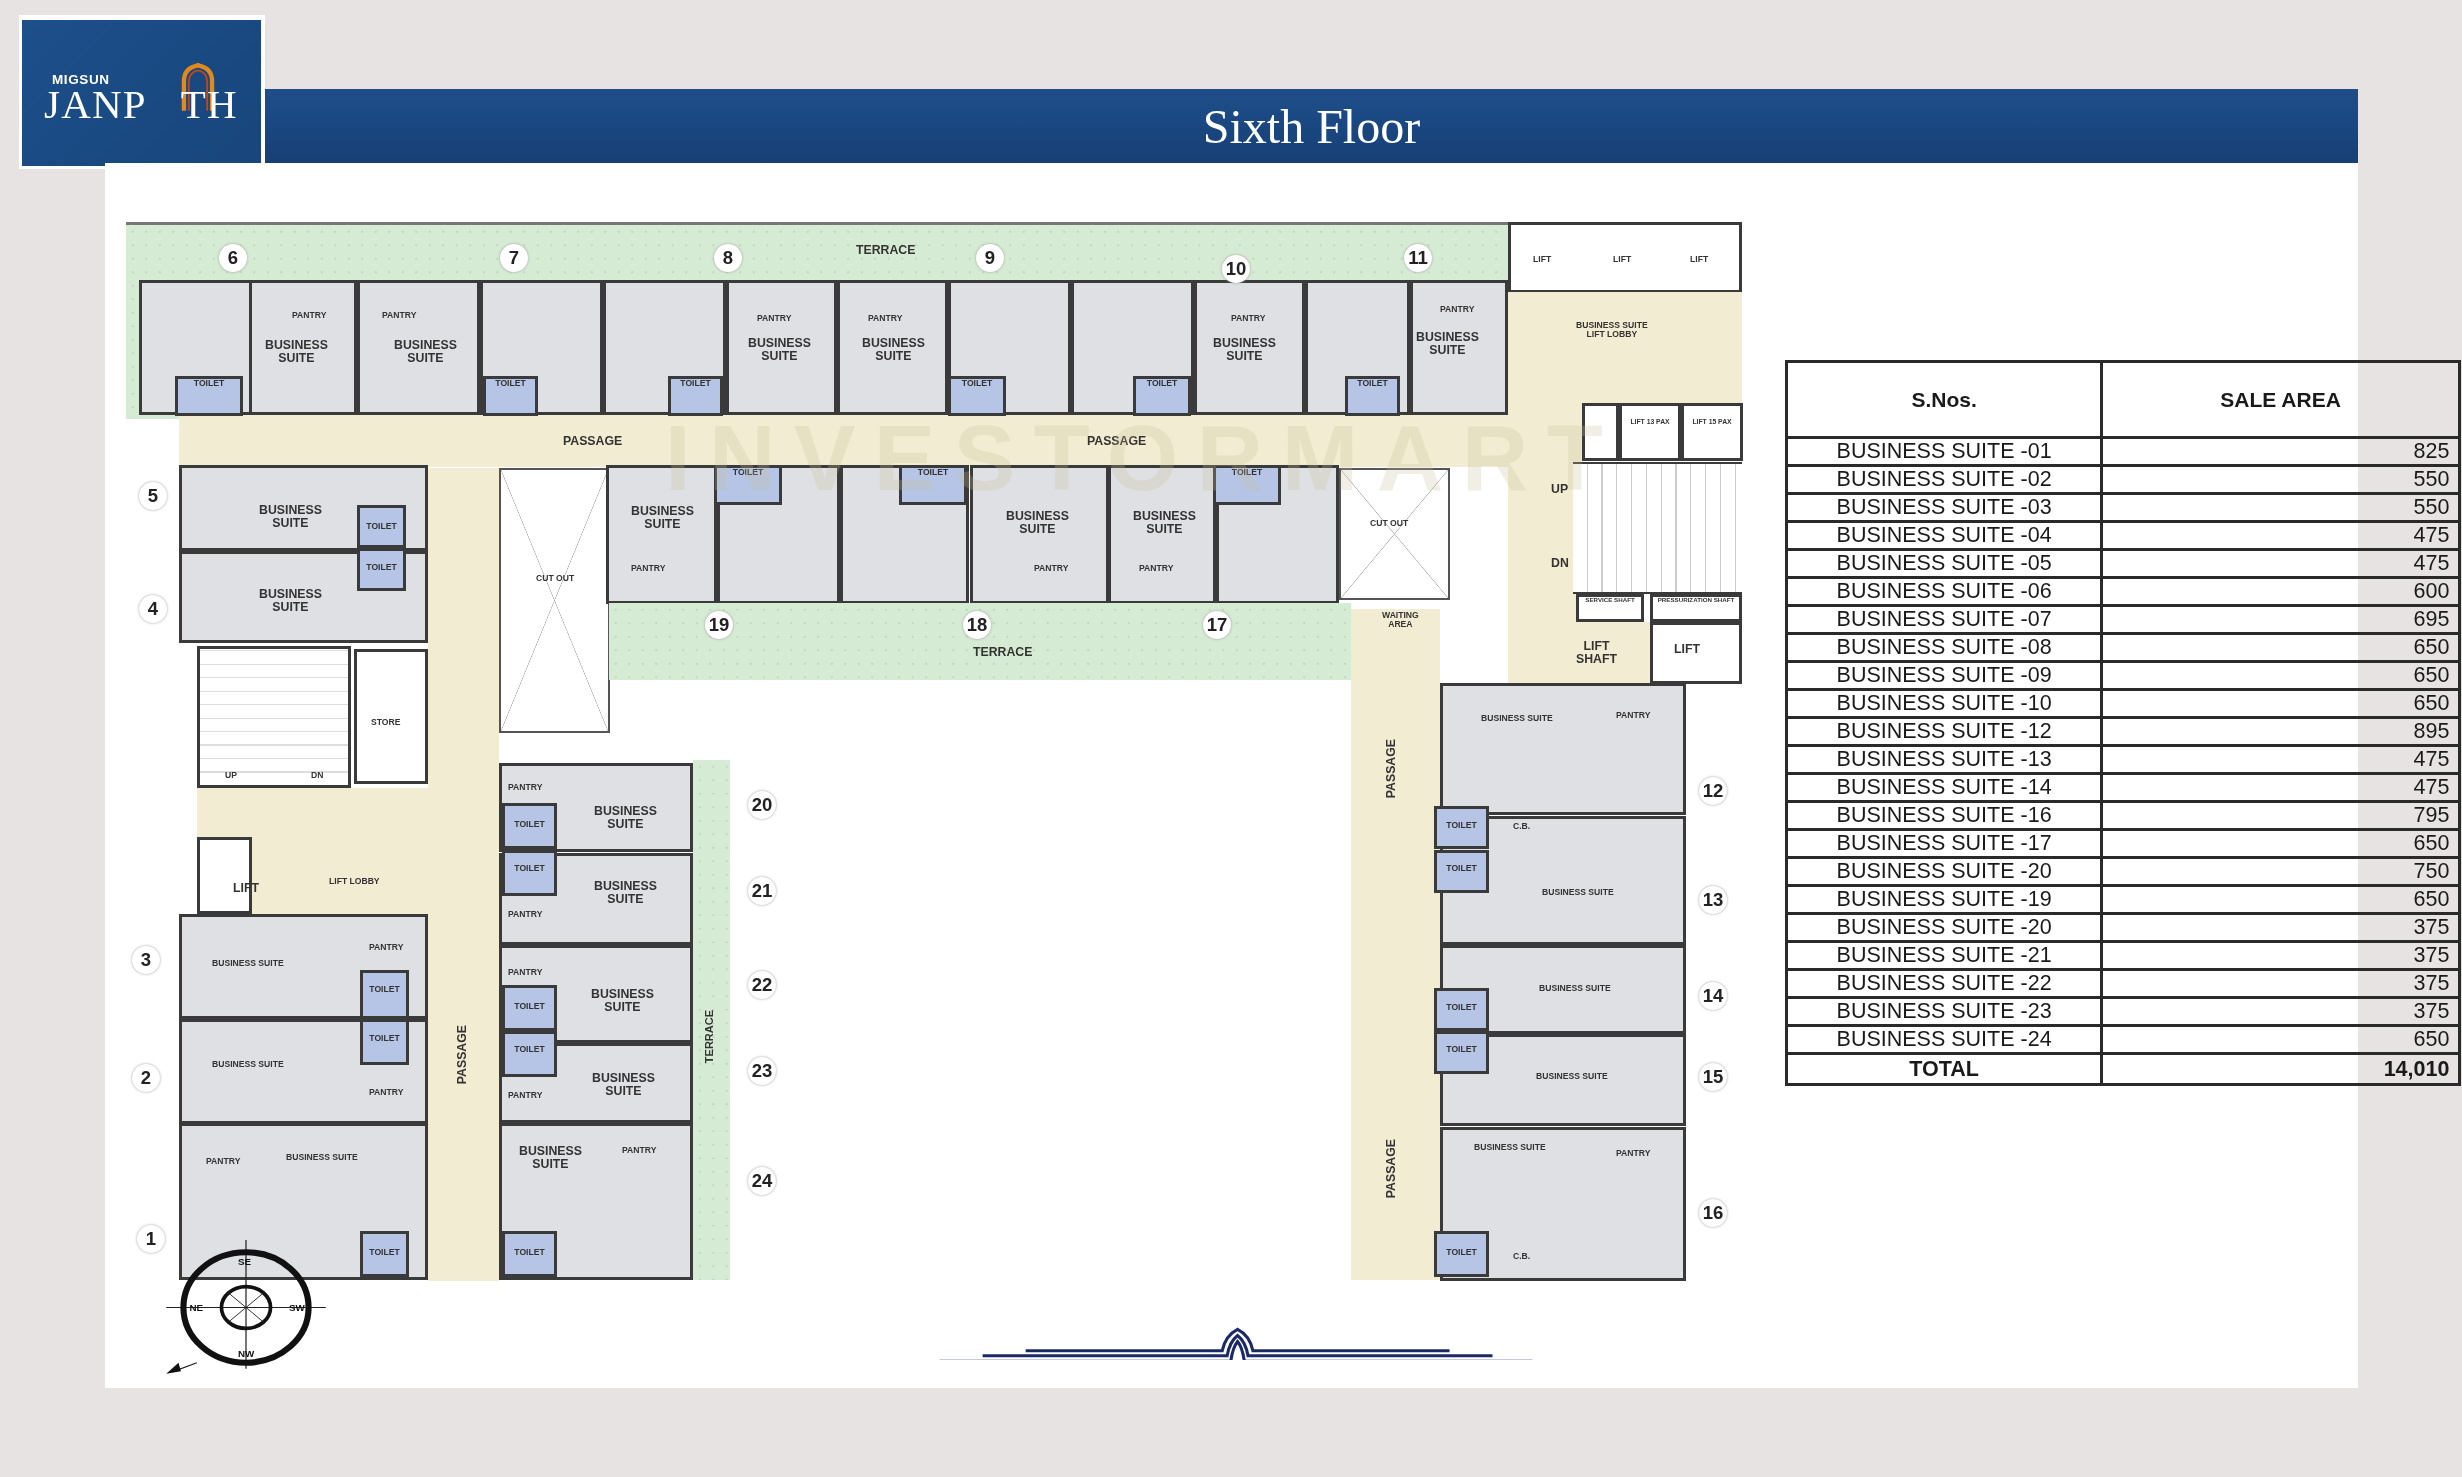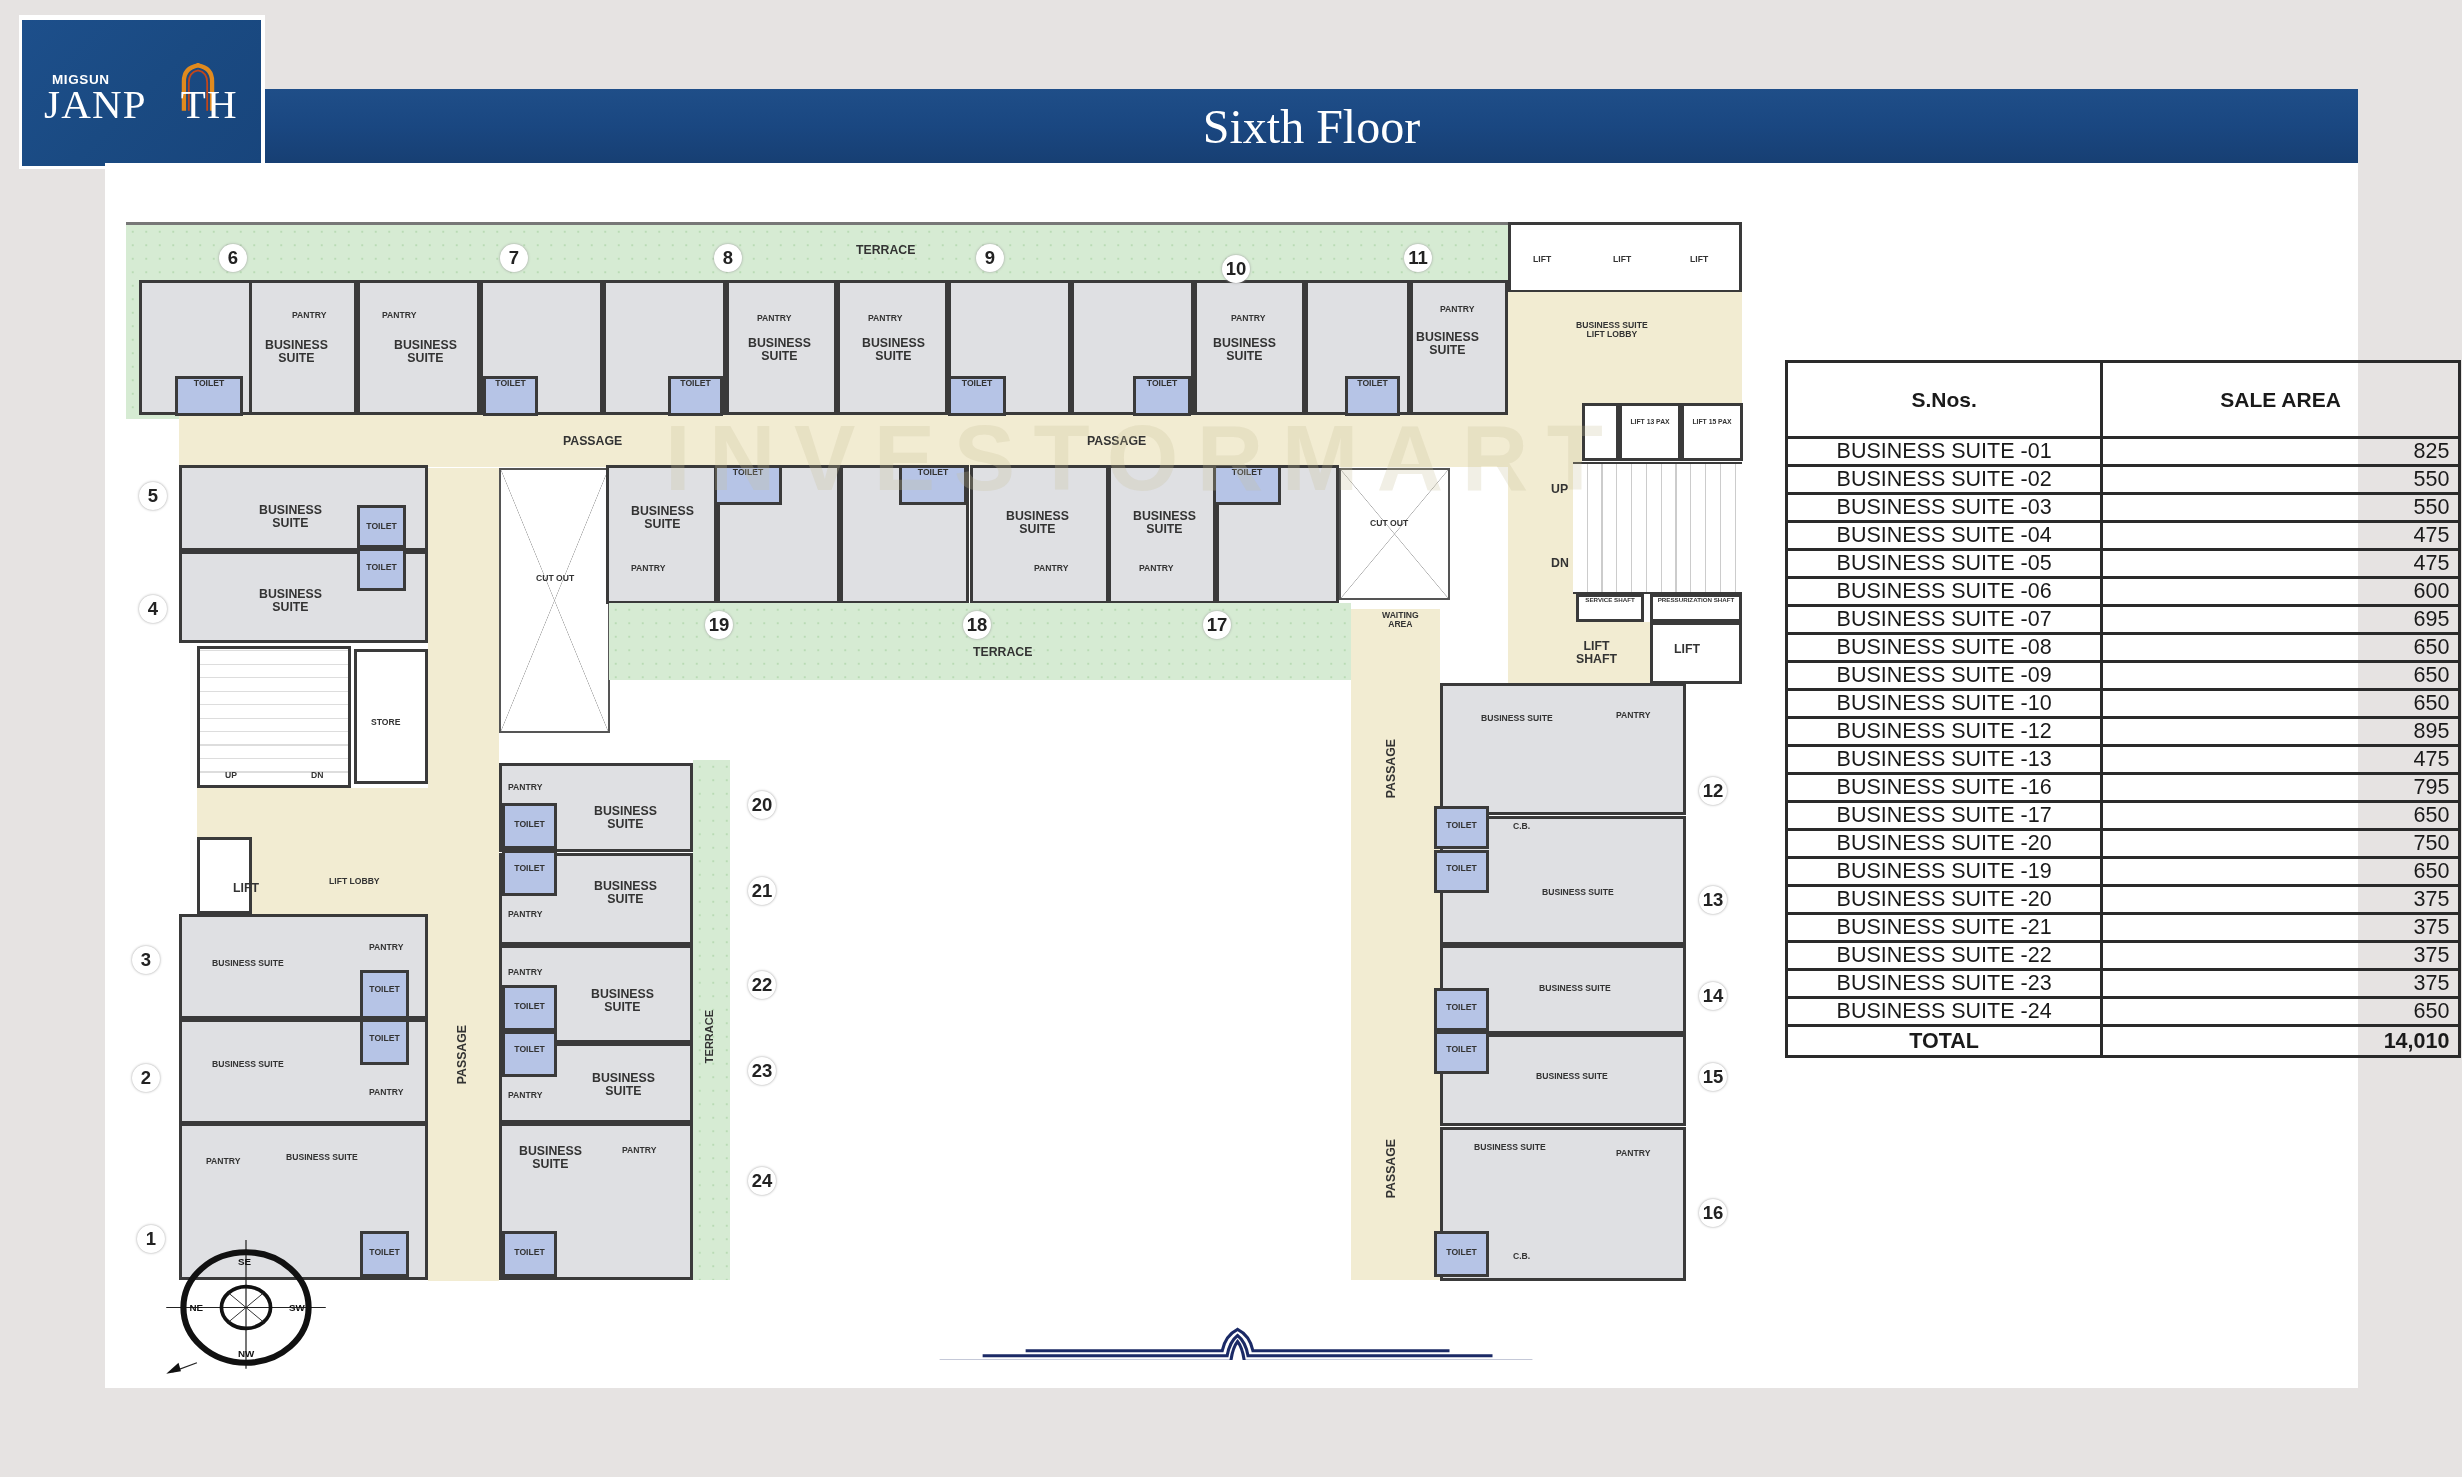--- a/index.html
+++ b/index.html
@@ -376,20 +376,24 @@
       </tr>
       <tr>
         <td class="name">BUSINESS SUITE -12</td>
         <td class="val">895</td>
       </tr>
       <tr>
         <td class="name">BUSINESS SUITE -13</td>
         <td class="val">475</td>
       </tr>
       <tr>
+        <td class="name">BUSINESS SUITE -14</td>
+        <td class="val">475</td>
+      </tr>
+      <tr>
         <td class="name">BUSINESS SUITE -16</td>
         <td class="val">795</td>
       </tr>
       <tr>
         <td class="name">BUSINESS SUITE -17</td>
         <td class="val">650</td>
       </tr>
       <tr>
         <td class="name">BUSINESS SUITE -20</td>
         <td class="val">750</td>

